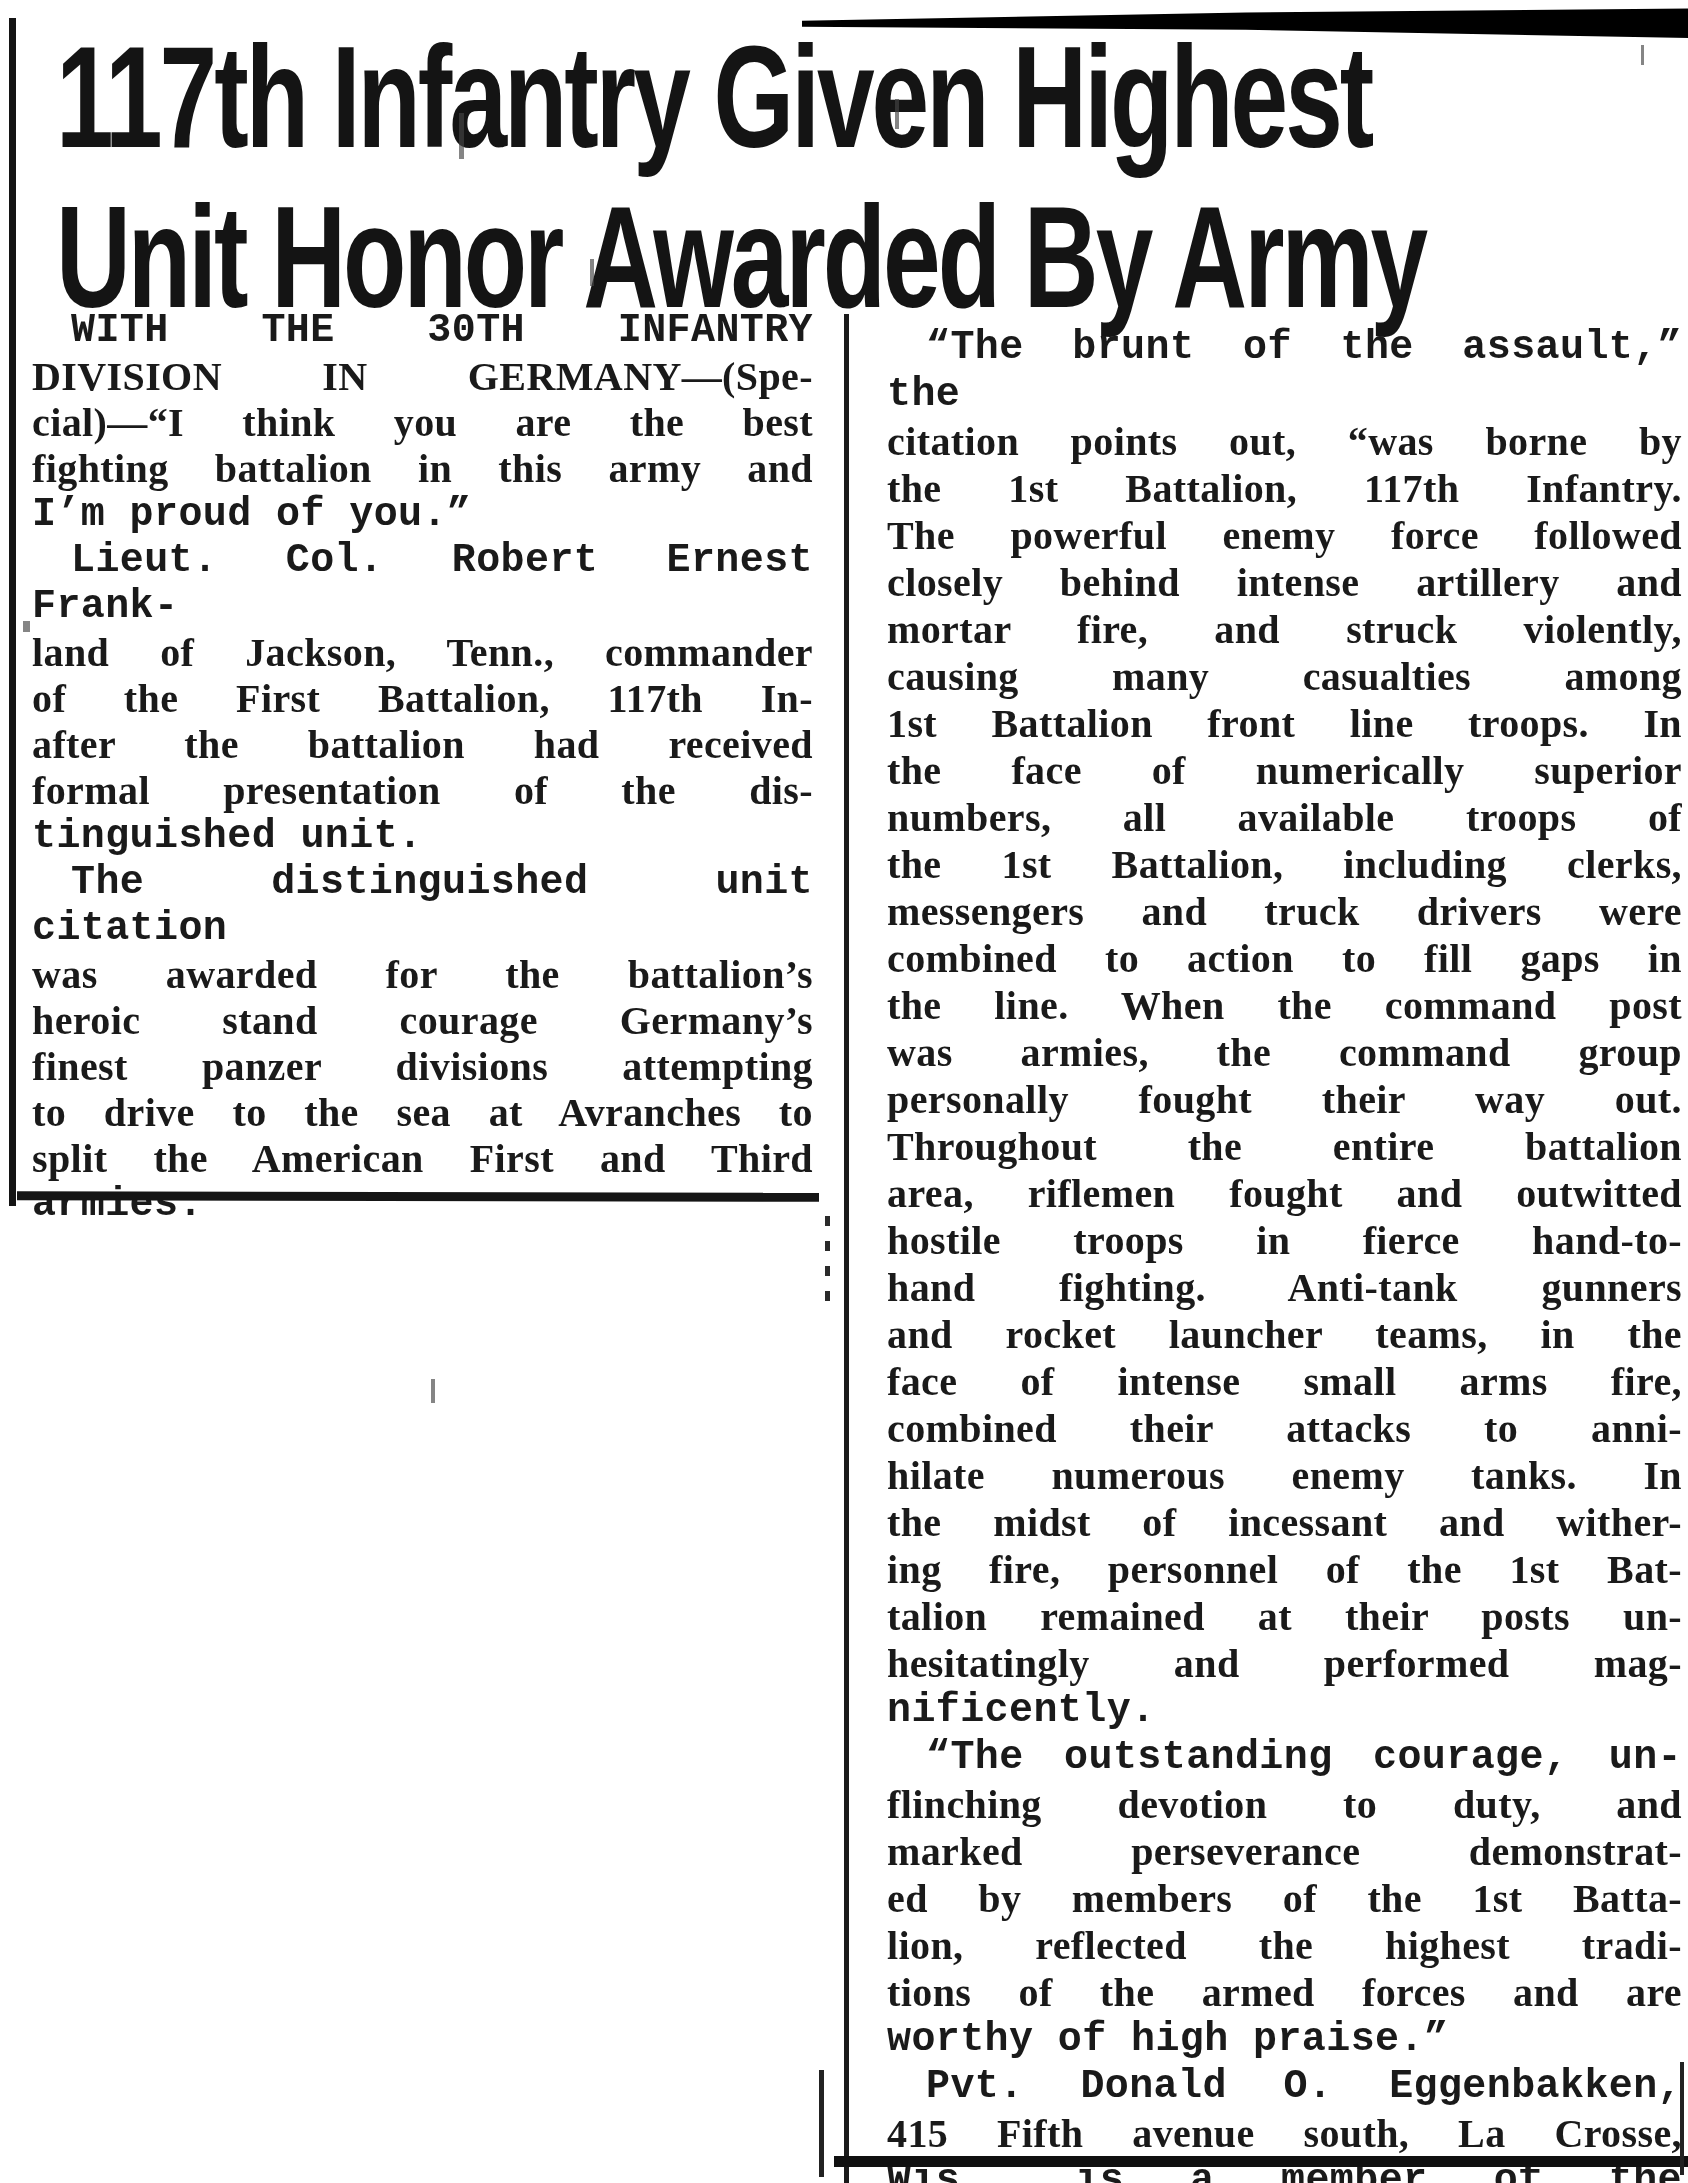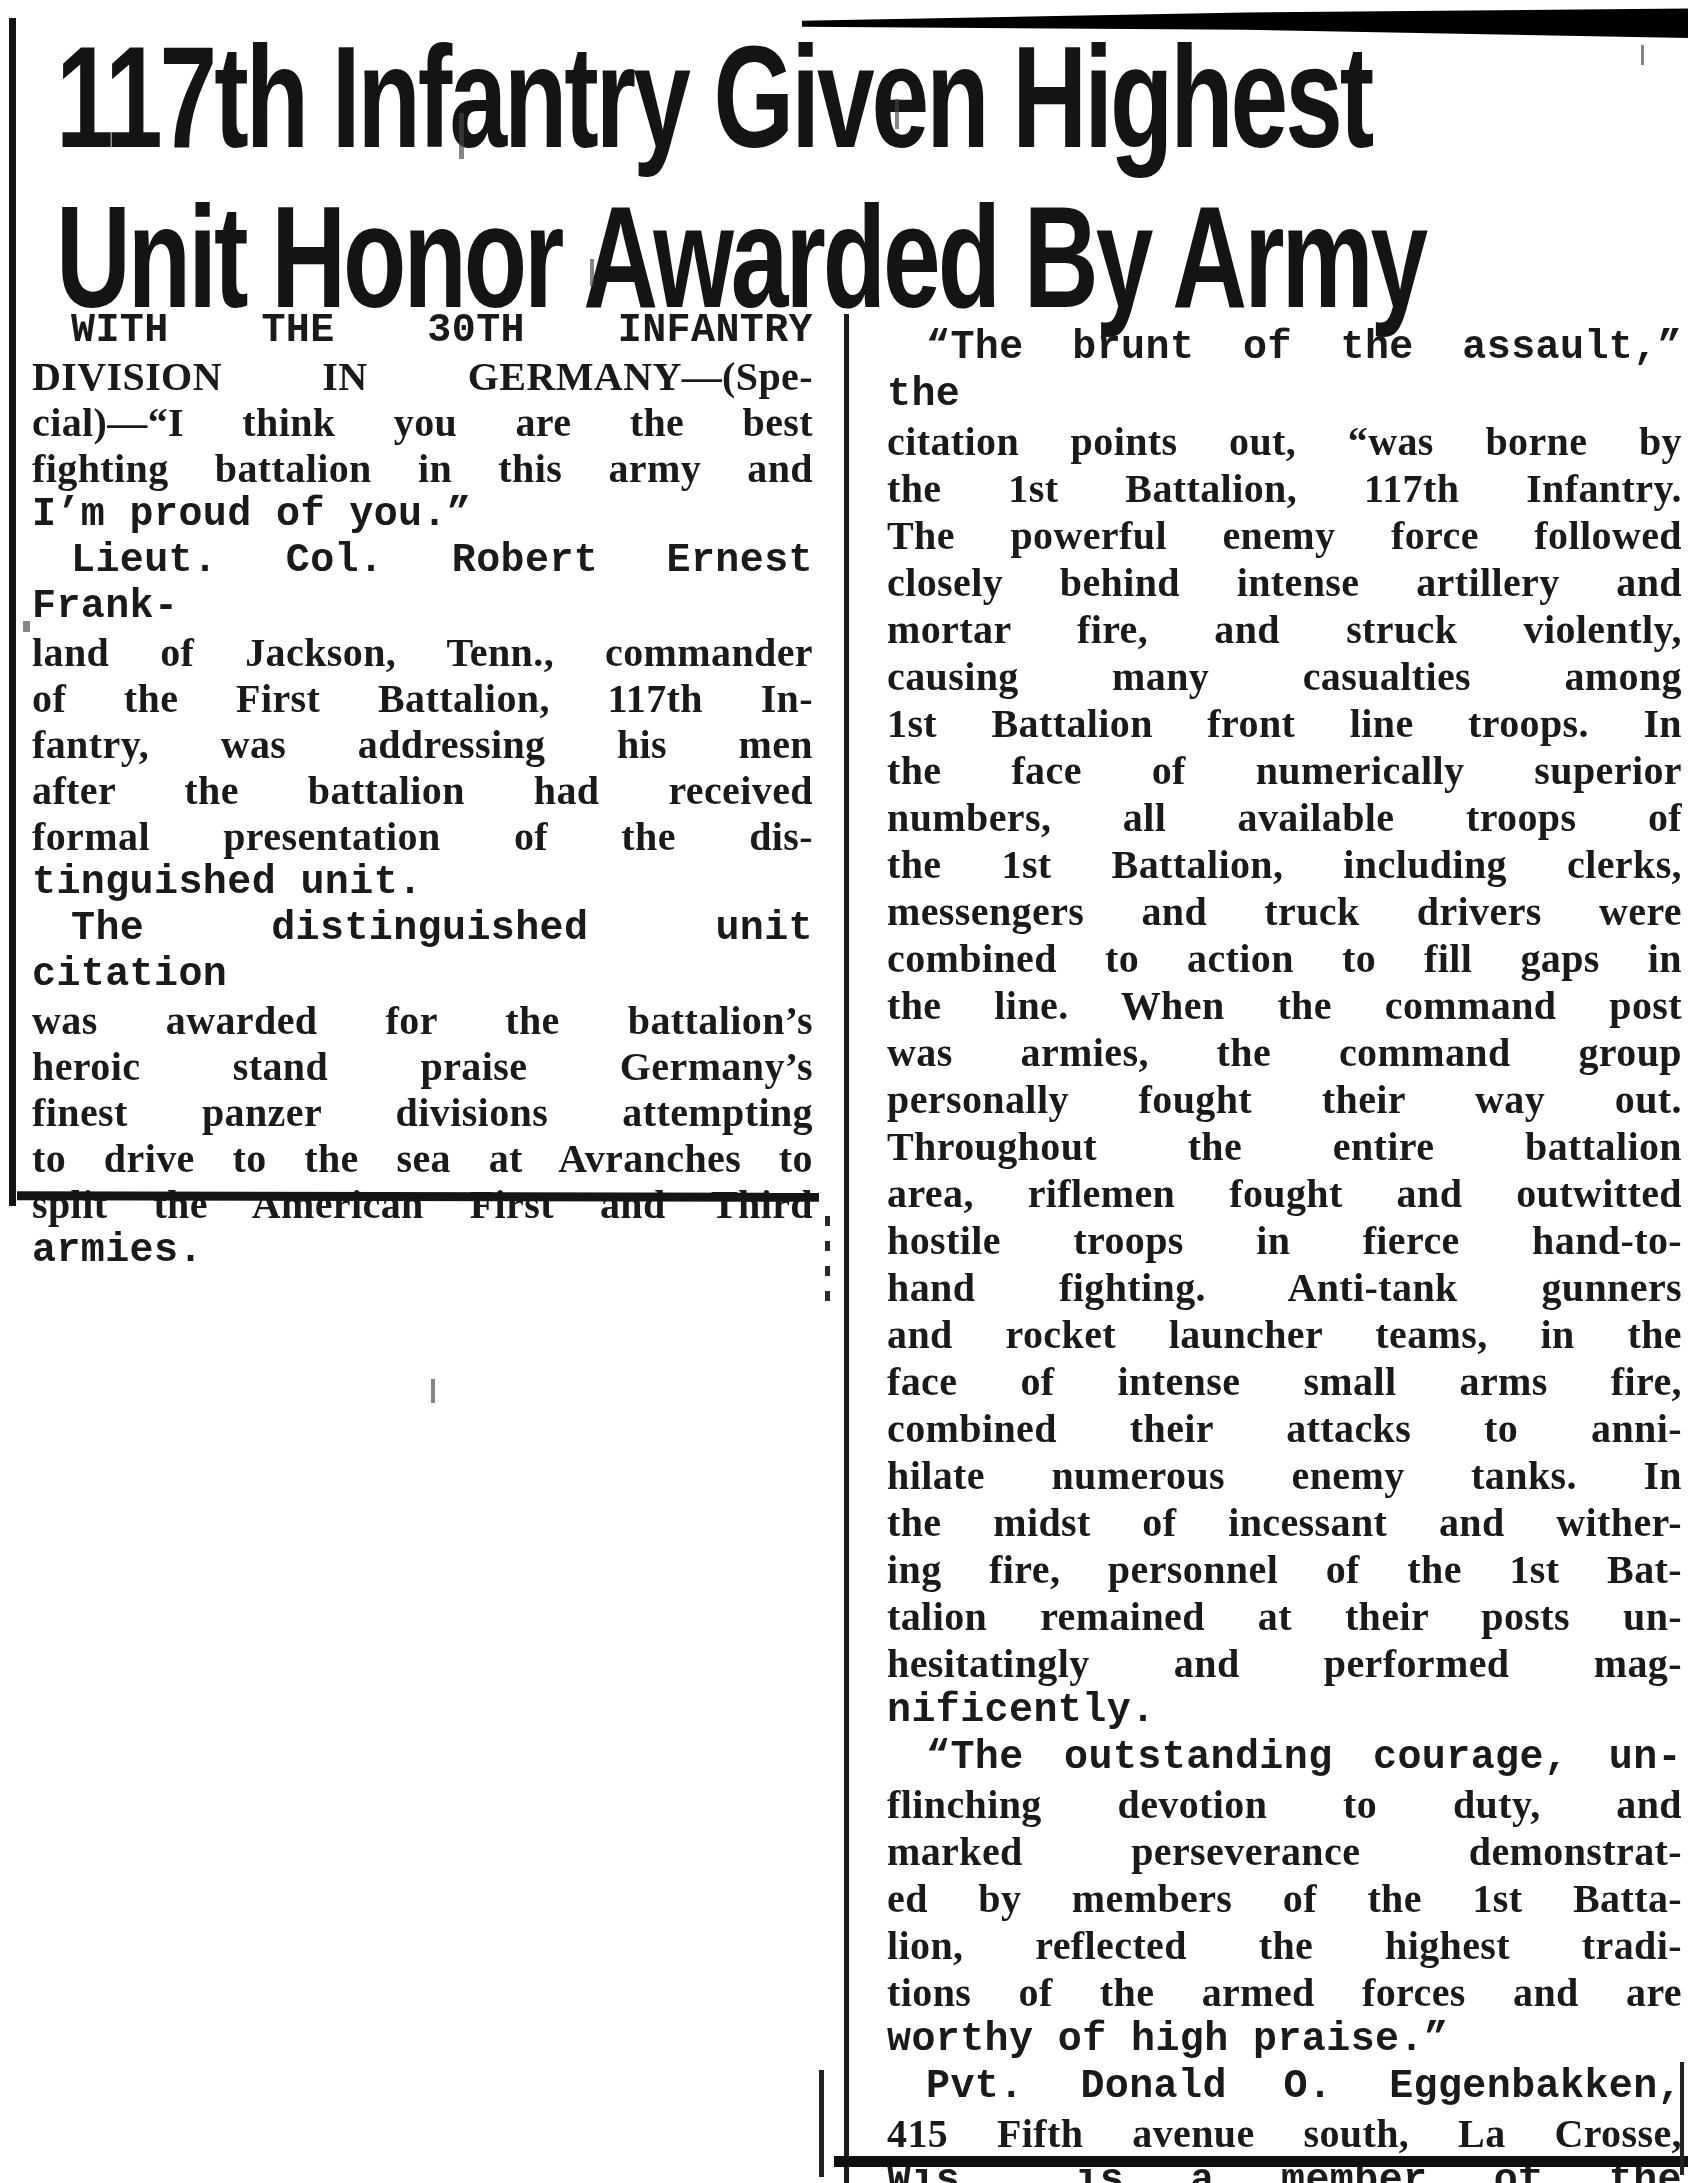--- a/index.html
+++ b/index.html
@@ -70,27 +70,26 @@
 
   <div class="column col-left">
       <div class="line para-start">WITH THE 30TH INFANTRY</div>
       <div class="line">DIVISION IN GERMANY—(Spe-</div>
       <div class="line">cial)—“I think you are the best</div>
       <div class="line">fighting battalion in this army and</div>
       <div class="line para-end">I’m proud of you.”</div>
       <div class="line para-start">Lieut. Col. Robert Ernest Frank-</div>
       <div class="line">land of Jackson, Tenn., commander</div>
       <div class="line">of the First Battalion, 117th In-</div>
-      <div class="line">fantry, was addressing his men</div>
       <div class="line">after the battalion had received</div>
       <div class="line">formal presentation of the dis-</div>
       <div class="line para-end">tinguished unit.</div>
       <div class="line para-start">The distinguished unit citation</div>
       <div class="line">was awarded for the battalion’s</div>
-      <div class="line">heroic stand praise Germany’s</div>
+      <div class="line">heroic stand courage Germany’s</div>
       <div class="line">finest panzer divisions attempting</div>
       <div class="line">to drive to the sea at Avranches to</div>
       <div class="line">split the American First and Third</div>
       <div class="line para-end">armies.</div>
     </div>
   <div class="column col-right">
       <div class="line para-start">“The brunt of the assault,” the</div>
       <div class="line">citation points out, “was borne by</div>
       <div class="line">the 1st Battalion, 117th Infantry.</div>
       <div class="line">The powerful enemy force followed</div>

